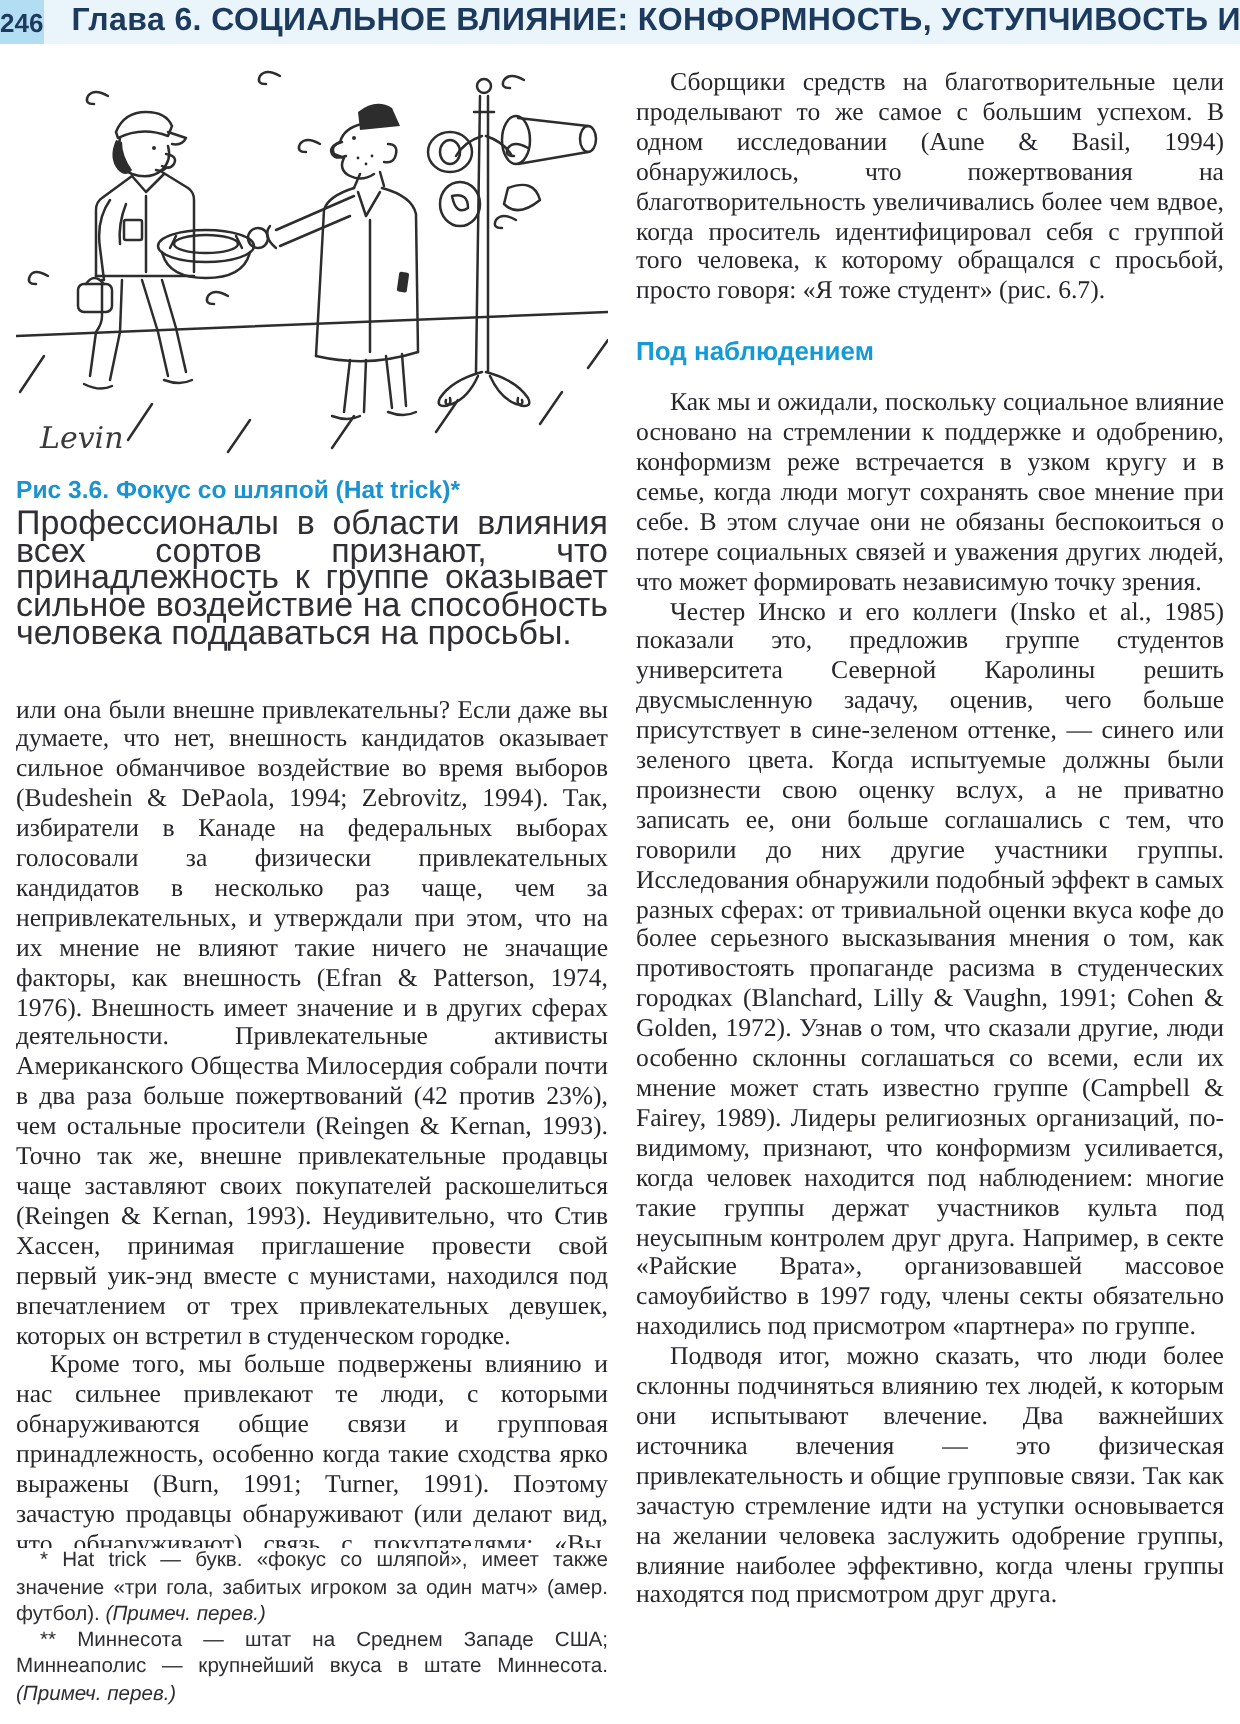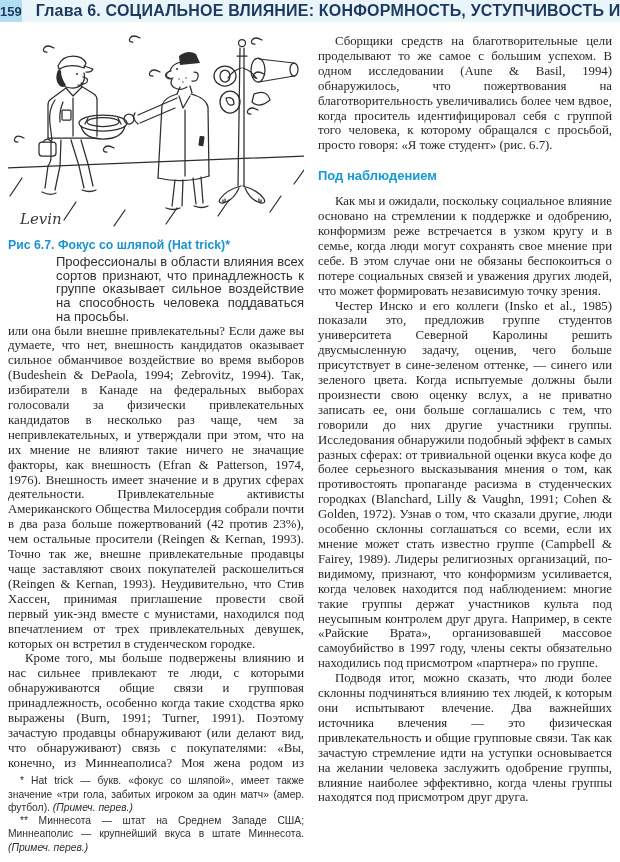--- a/index.html
+++ b/index.html
@@ -34,44 +34,44 @@
   .cartoon{width:296px;height:206px;text-decoration:underline;}
   .cartoon .stroke{fill:none;stroke:var(--cartoon-ink,#2d2d2d);stroke-width:1.25;stroke-linecap:round;stroke-linejoin:round;}
   .cartoon .fill{fill:var(--cartoon-ink,#2d2d2d);stroke:none;}
   .sig{font-family:"DejaVu Serif",serif;font-style:italic;font-size:15px;fill:#3a3a3a;}
   .fig-caption-title{
     margin-top:6px;font-family:"Liberation Sans","DejaVu Sans",sans-serif;
     font-weight:bold;font-size:12.3px;color:var(--caption-title,#1a93d0);
   }
   .fig-caption-text{
     margin-top:3px;font-family:"Liberation Sans","DejaVu Sans",sans-serif;
-    font-size:13px;line-height:13.7px;color:#2f2f36;text-align:justify;margin-left:48px;
-  }
-  .body-text{margin-top:0;}
+    font-size:17px;line-height:13.7px;color:#2f2f36;text-align:justify;
+  }
+  .body-text{margin-top:24px;}
   
   .footnotes{
     position:absolute;bottom:4px;left:0;width:296px;background:#fff;
     font-family:"Liberation Sans","DejaVu Sans",sans-serif;
     font-size:10.3px;line-height:13.3px;color:#2e2e34;text-align:justify;
   }
   .footnotes p{margin:0;text-indent:12px;}
   .footnotes i{}
   
   .section-heading{
     margin:16px 0 10px 0;font-family:"Liberation Sans","DejaVu Sans",sans-serif;
     font-weight:bold;font-size:13px;color:var(--accent-heading,#149bd7);
   }
 </style>
 </head>
 <body>
 
 <div class="page">
 
   <div class="page-header">
-    <div class="page-number">159</div>
+    <div class="page-number">246</div>
     <div class="chapter-title">Глава 6. СОЦИАЛЬНОЕ ВЛИЯНИЕ: КОНФОРМНОСТЬ, УСТУПЧИВОСТЬ И ПОДЧИНЕНИЕ</div>
   </div>
 
   <div class="col-left">
     <figure>
       <div class="cartoon">
         <svg viewBox="0 0 296 206" width="296" height="206" xmlns="http://www.w3.org/2000/svg">
 
           <g class="stroke">
             <path d="M132 12 q-7 -4 -10 0 q-2 4 3 4"></path>
@@ -171,21 +171,21 @@
             <path d="M246 68 q13 -5 16 6 q-11 9 -18 2 z"></path>
             <path d="M233 160 q-15 4 -21 13 q-2 4 2 4 q4 0 3 -4"></path>
             <path d="M235 160 q15 4 21 13 q2 4 -2 4 q-4 0 -3 -4"></path>
             <path d="M231 162 q-5 11 -13 14 q-4 1 -3 -2"></path>
             <path d="M237 162 q5 11 13 14 q4 1 3 -2"></path>
           </g>
           <text class="sig" x="12" y="198">Levin</text>
         </svg>
       </div>
       <figcaption>
-        <div class="fig-caption-title">Рис 6.7. Фокус со шляпой (Hat trick)*</div>
+        <div class="fig-caption-title">Рис 3.6. Фокус со шляпой (Hat trick)*</div>
         <div class="fig-caption-text">Профессионалы в области влияния всех сортов признают, что принадлежность к группе оказывает сильное воздействие на способность человека поддаваться на просьбы.</div>
       </figcaption>
     </figure>
 
     <div class="body-text body-copy">
       <p class="no-indent">или она были внешне привлекательны? Если даже вы думаете, что нет, внешность кандидатов оказывает сильное обманчивое воздействие во время выборов (Budeshein &amp; DePaola, 1994; Zebrovitz, 1994). Так, избиратели в Канаде на федеральных выборах голосовали за физически привлекательных кандидатов в несколько раз чаще, чем за непривлекательных, и утверждали при этом, что на их мнение не влияют такие ничего не значащие факторы, как внешность (Efran &amp; Patterson, 1974, 1976). Внешность имеет значение и в других сферах деятельности. Привлекательные активисты Американского Общества Милосердия собрали почти в два раза больше пожертвований (42 против 23%), чем остальные просители (Reingen &amp; Kernan, 1993). Точно так же, внешне привлекательные продавцы чаще заставляют своих покупателей раскошелиться (Reingen &amp; Kernan, 1993). Неудивительно, что Стив Хассен, принимая приглашение провести свой первый уик-энд вместе с мунистами, находился под впечатлением от трех привлекательных девушек, которых он встретил в студенческом городке.</p>
       <p>Кроме того, мы больше подвержены влиянию и нас сильнее привлекают те люди, с которыми обнаруживаются общие связи и групповая принадлежность, особенно когда такие сходства ярко выражены (Burn, 1991; Turner, 1991). Поэтому зачастую продавцы обнаруживают (или делают вид, что обнаруживают) связь с покупателями: «Вы, конечно, из Миннеаполиса? Моя жена родом из Миннесоты!»**</p>
     </div>
 
     <div class="footnotes">

